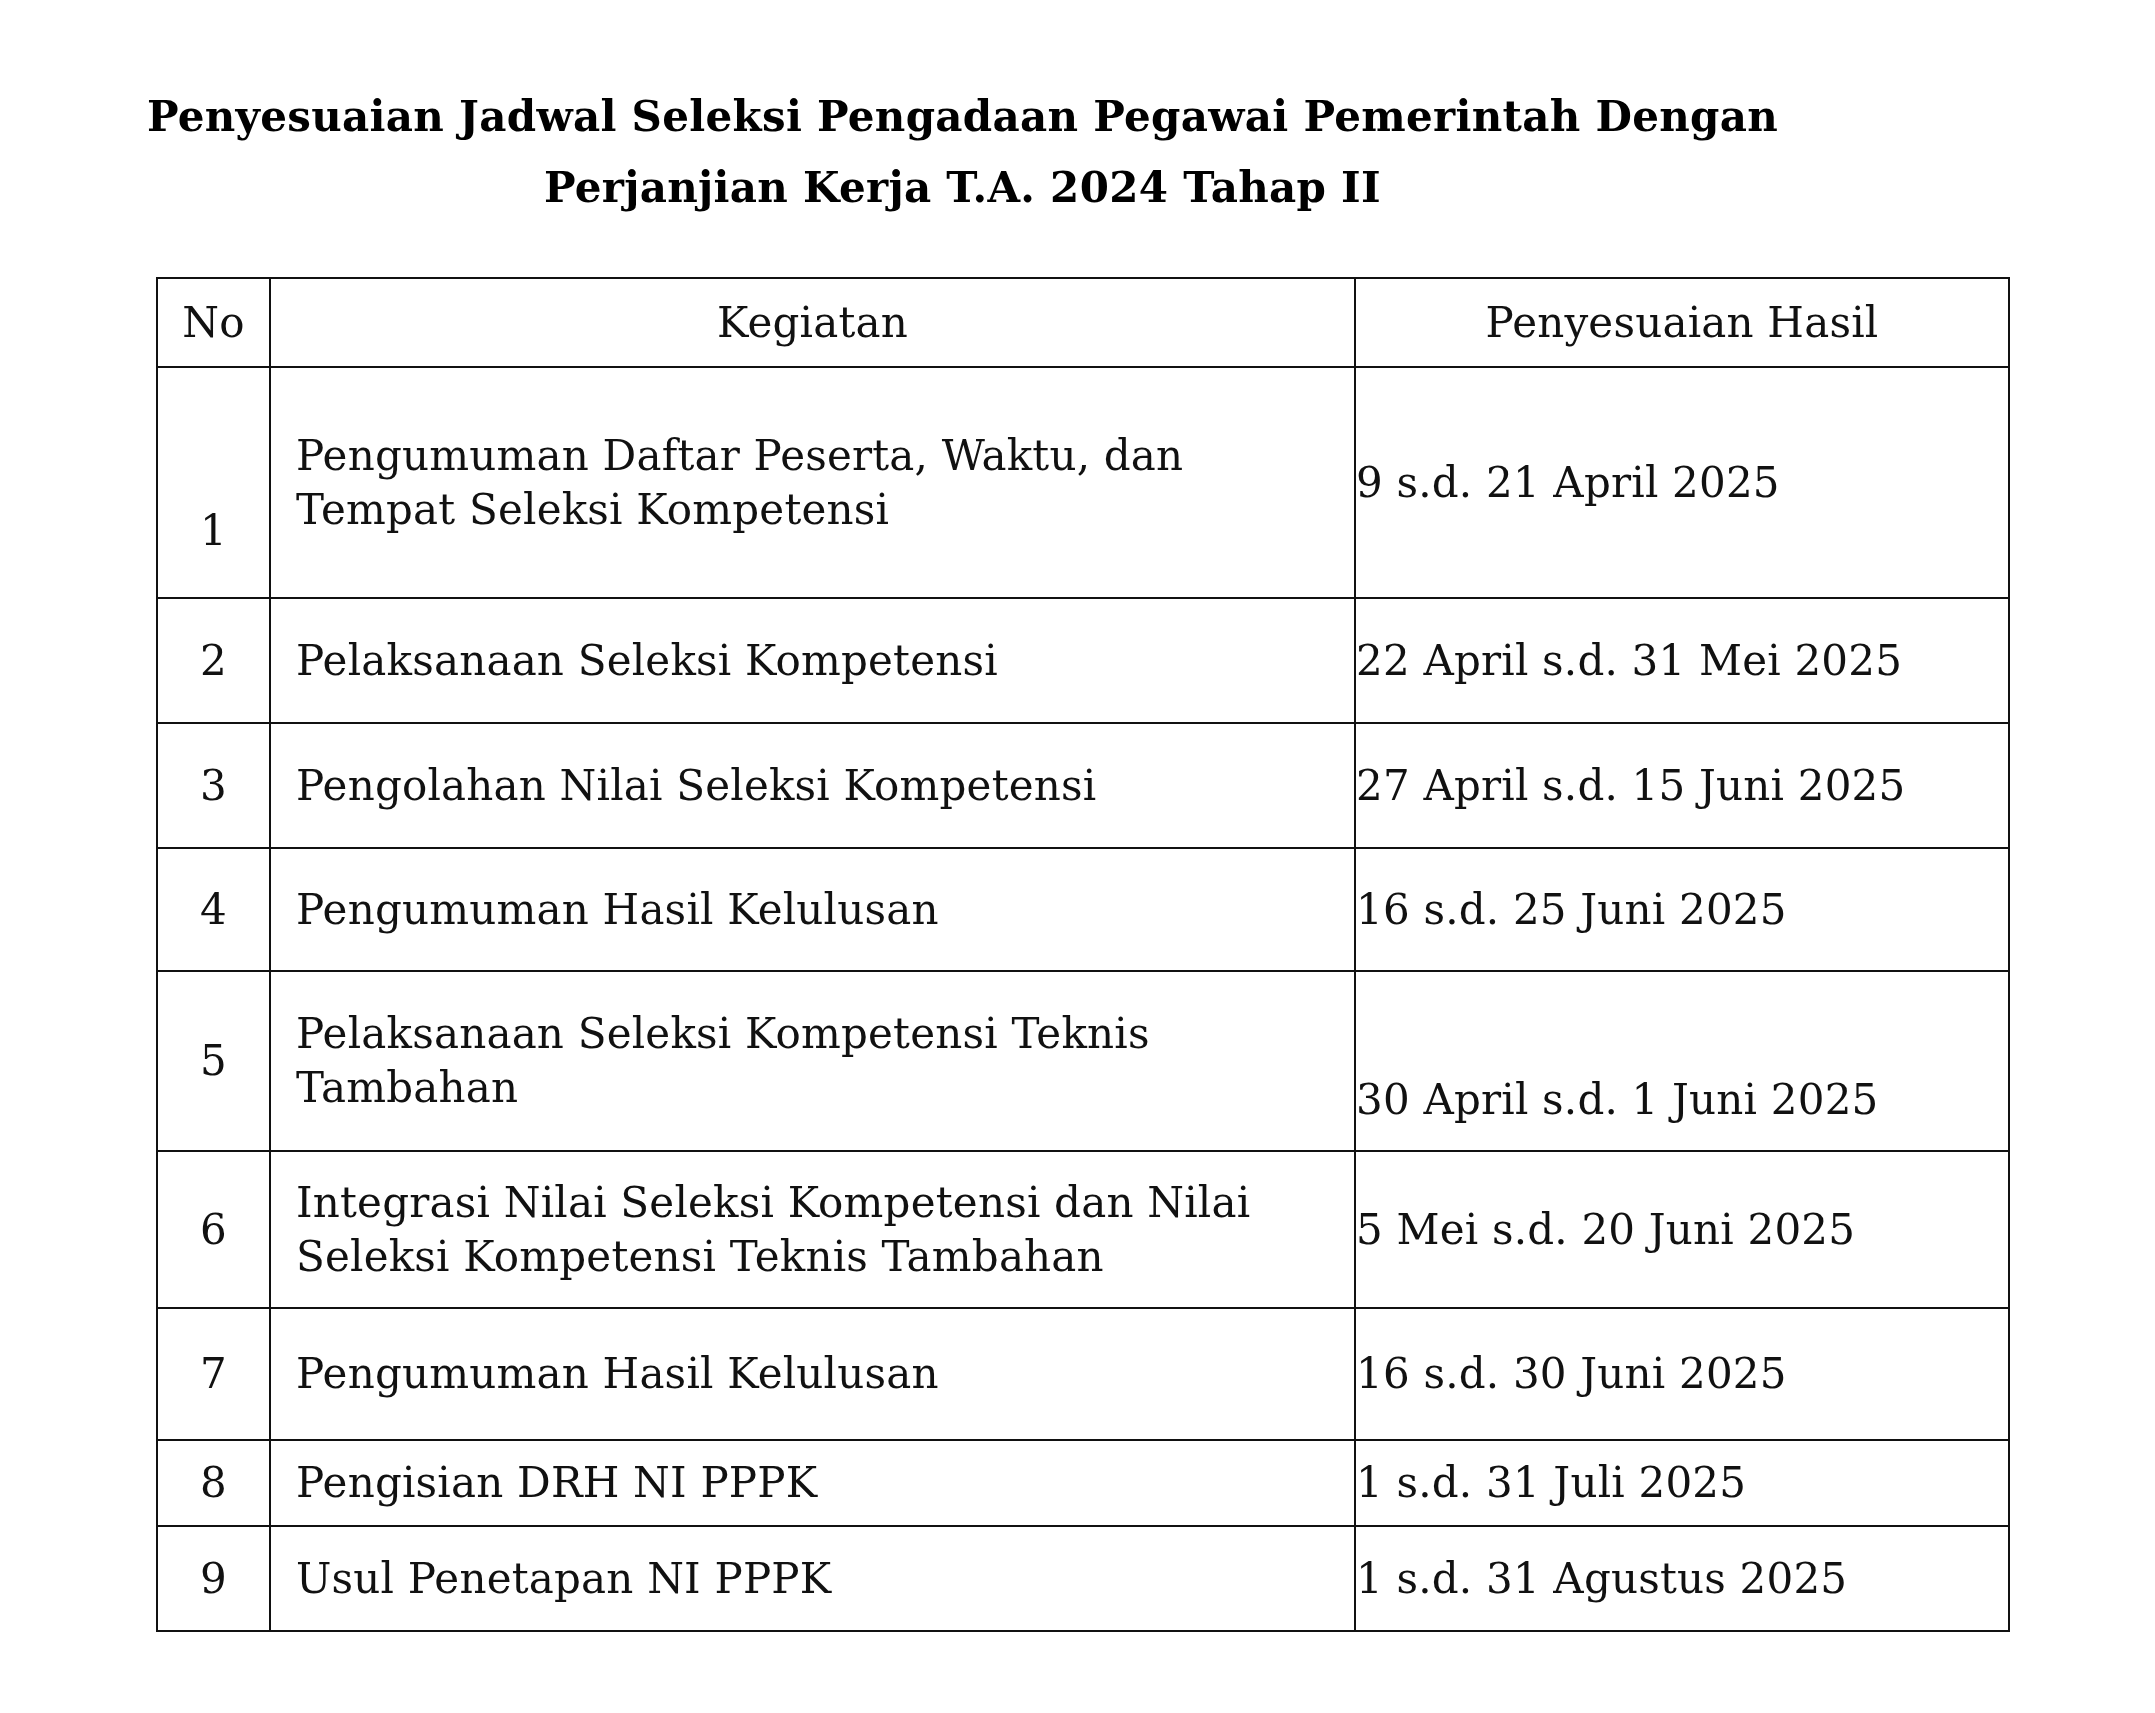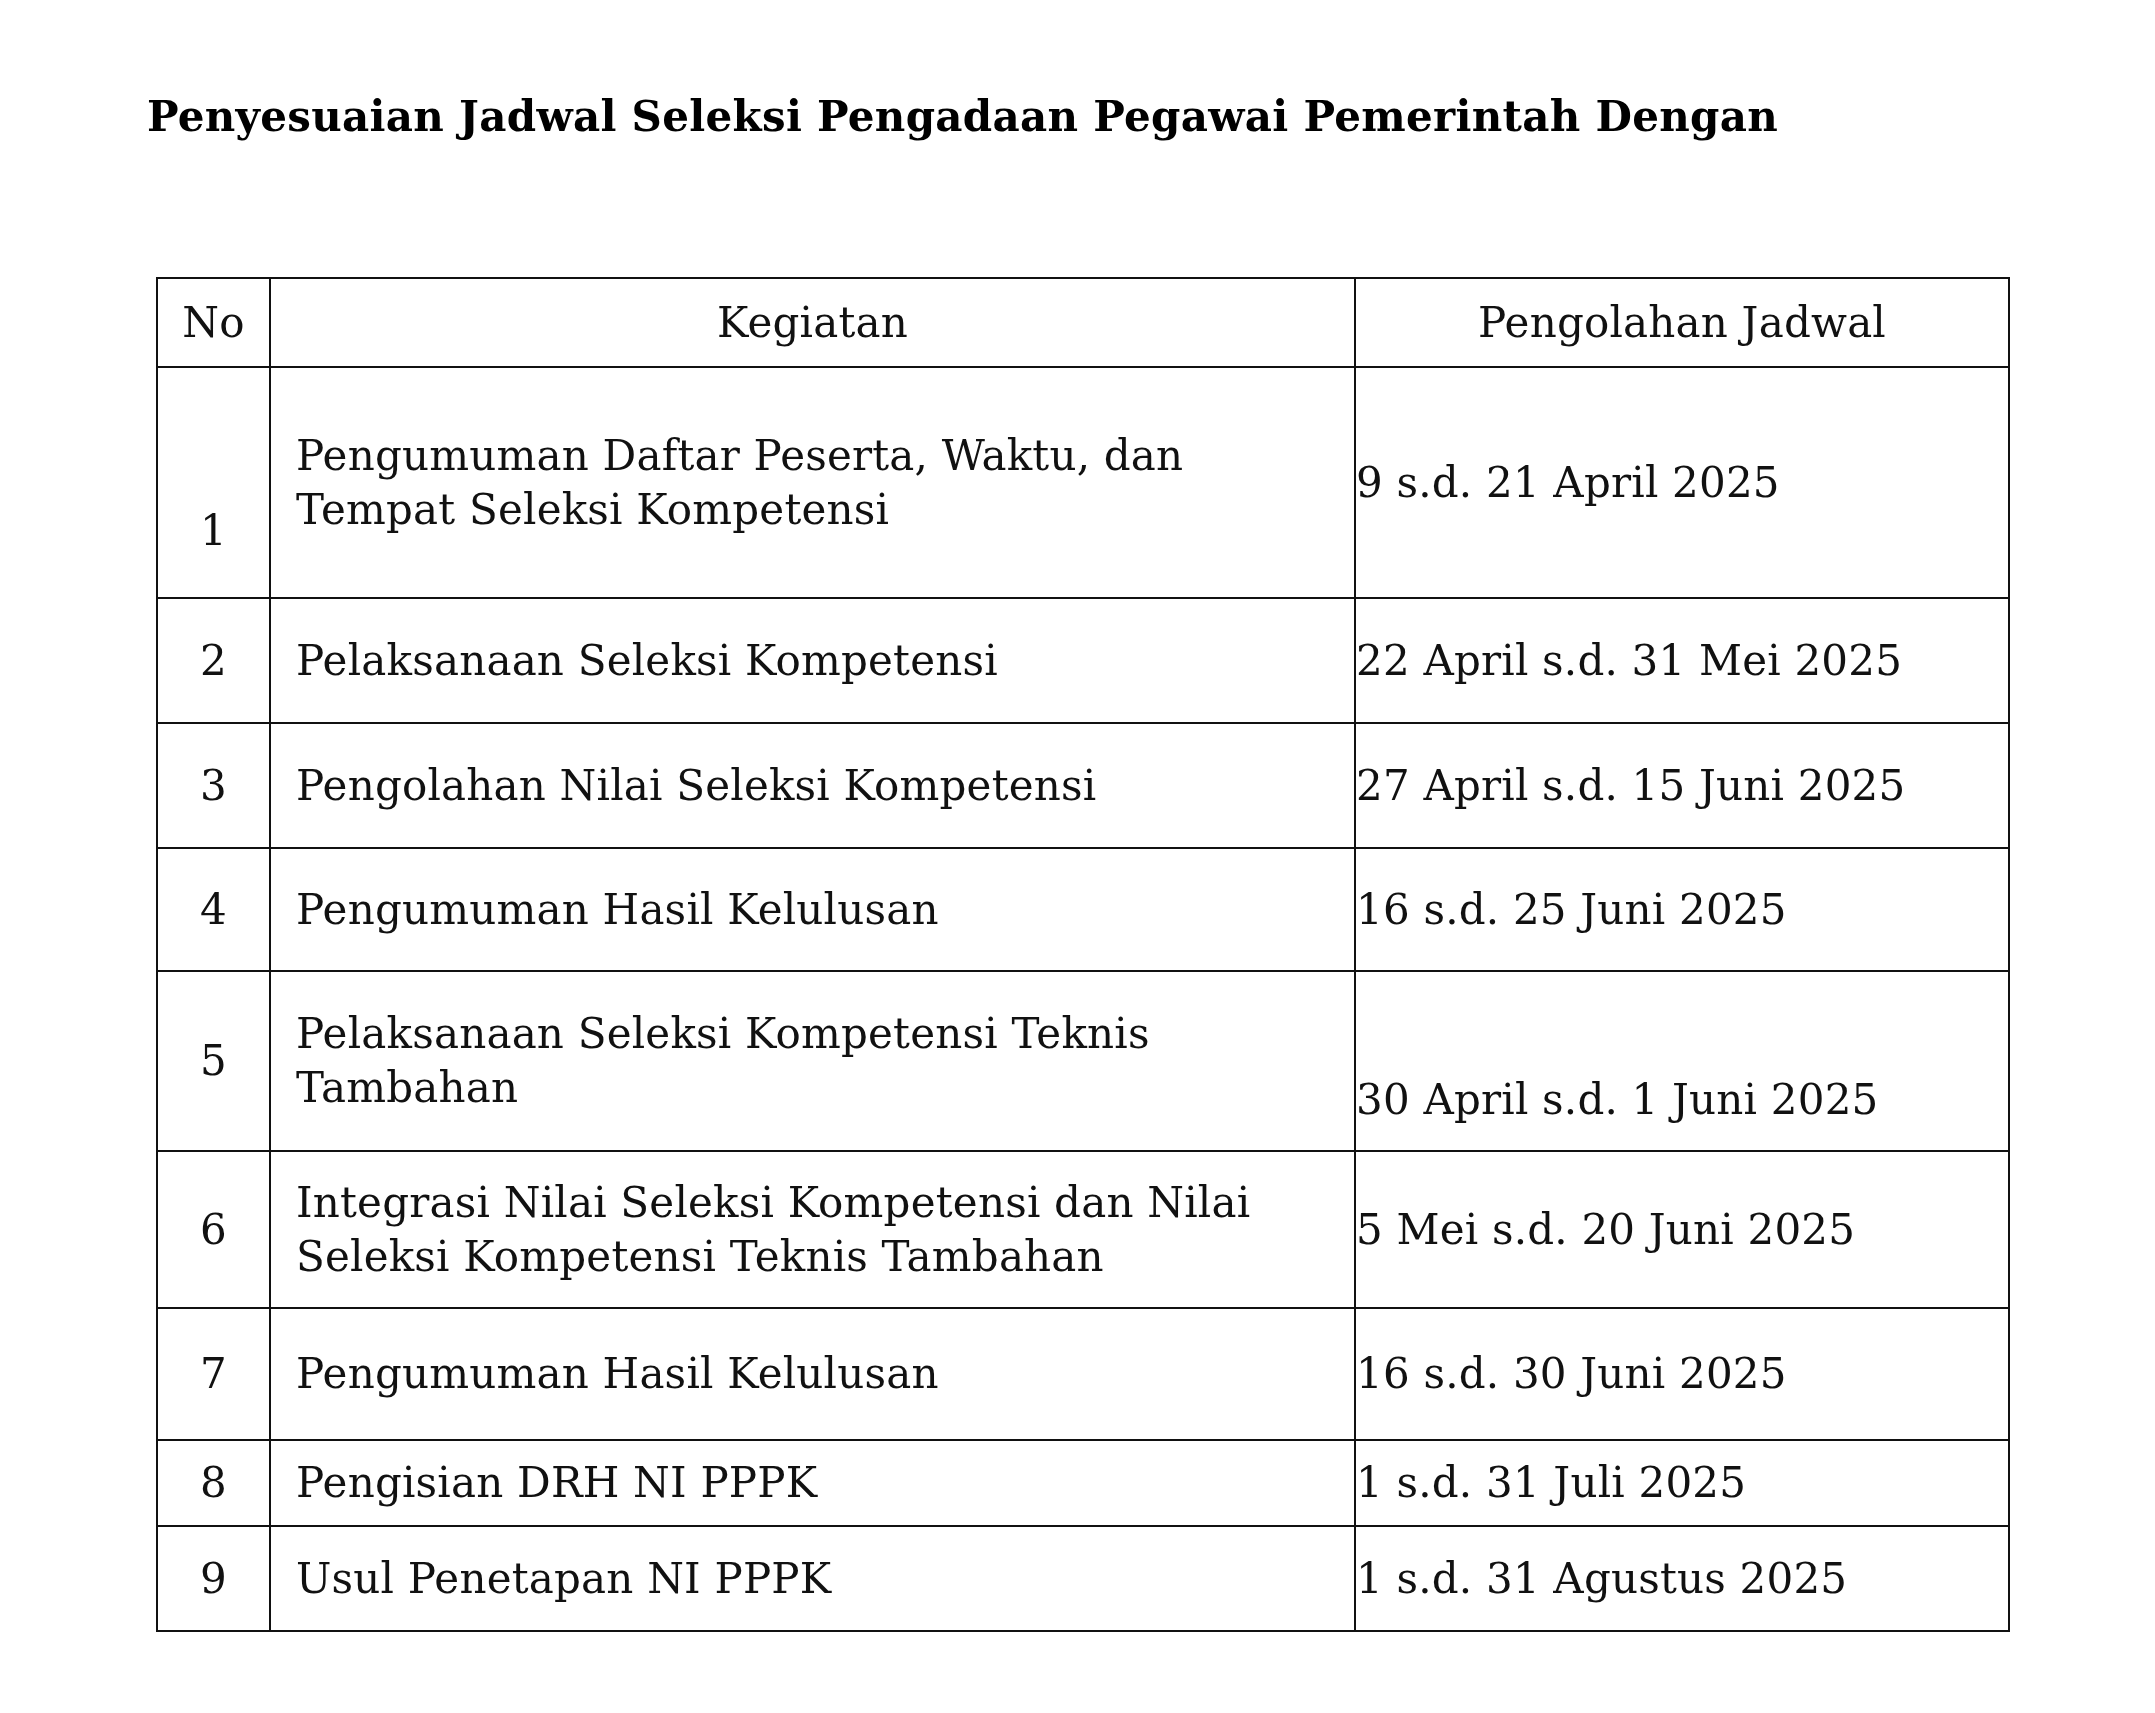--- a/index.html
+++ b/index.html
@@ -77,33 +77,34 @@
   tr.r8 td { height: 84px; vertical-align: middle; }
   tr.r9 td { height: 103px; vertical-align: middle; }
 
   .line { display: block; white-space: nowrap; }
 </style>
 </head>
 <body>
 
 <div class="doc-title">
   <div>Penyesuaian Jadwal Seleksi Pengadaan Pegawai Pemerintah Dengan</div>
+  <div>Perjanjian Kerja T.A. 2024 Tahap II</div>
 </div>
 
 <table class="schedule">
   <colgroup>
     <col class="c-no">
       <col class="c-keg">
       <col class="c-jad">
   </colgroup>
   <thead>
     <tr>
       <th>No</th>
       <th>Kegiatan</th>
-      <th>Pengolahan Jadwal</th>
+      <th>Penyesuaian Hasil</th>
     </tr>
   </thead>
   <tbody>
     <tr class="r1">
       <td class="no">1</td>
       <td class="keg">
         <span class="line">Pengumuman Daftar Peserta, Waktu, dan</span>
         <span class="line">Tempat Seleksi Kompetensi</span>
       </td>
       <td class="jad">9 s.d. 21 April 2025</td>

